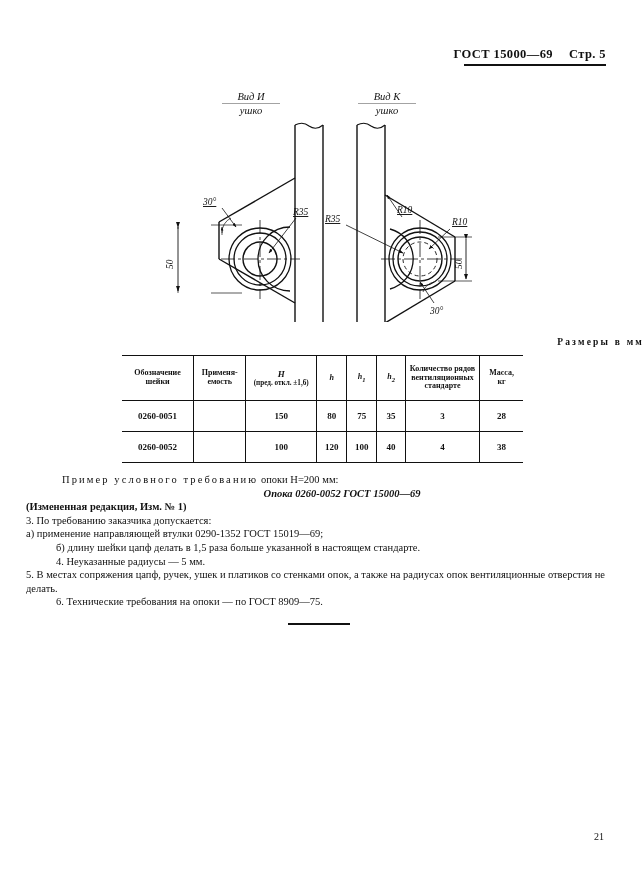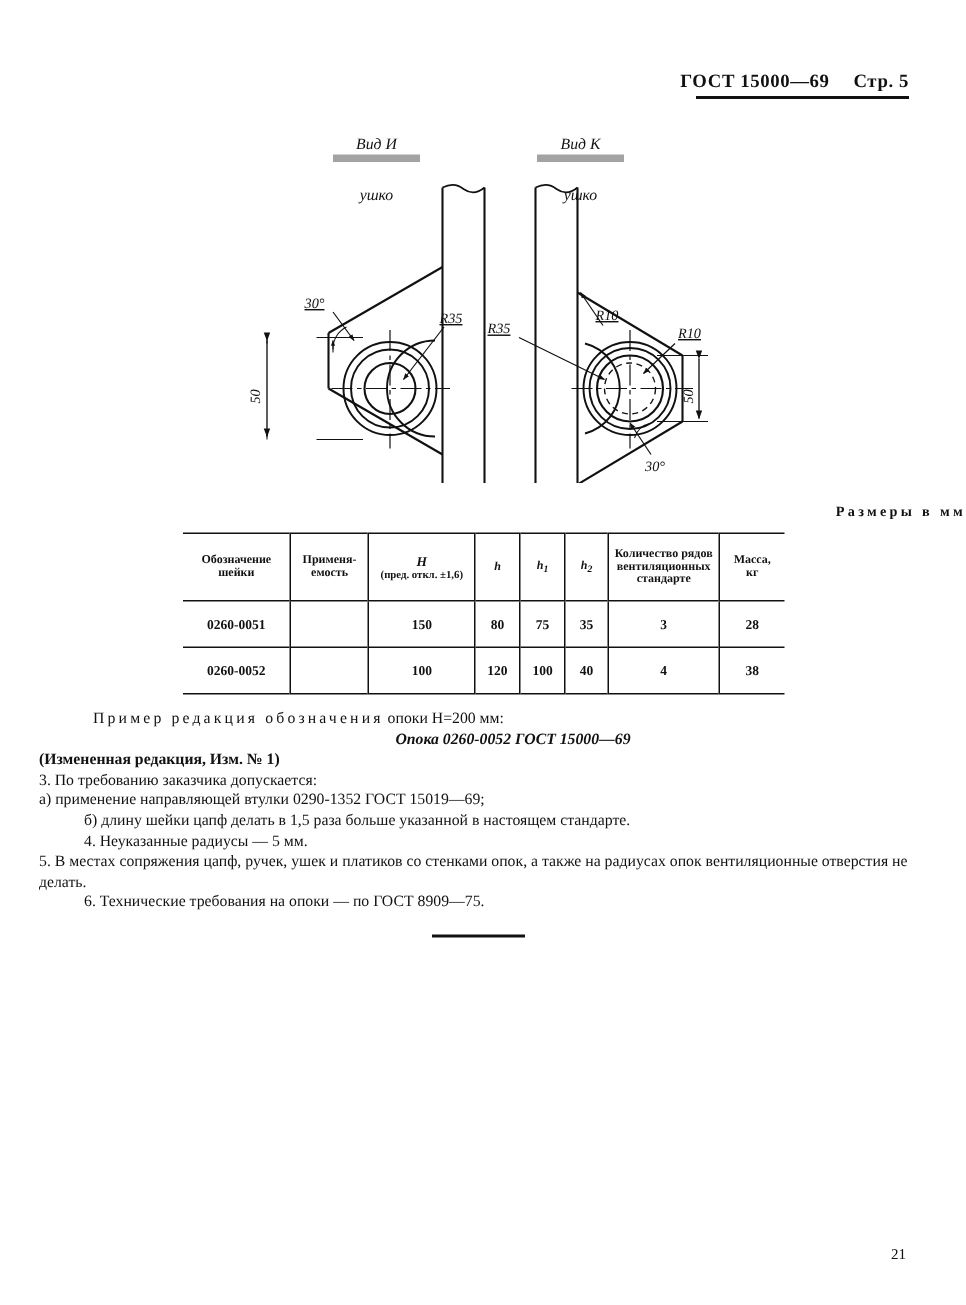--- a/index.html
+++ b/index.html
@@ -58,22 +58,22 @@
     position: absolute;
     text-align: center;
     font-style: italic;
     font-size: 10.5px;
     line-height: 1.15;
     font-family: "Liberation Serif", serif;
   }
   .view-caption .v1 { display: block; }
   .view-caption .v2 {
     display: block;
-    border-top: 5px solid #a3a3a3;
-    padding-top: 17px;
+    border-top: 1px solid #a3a3a3;
+    padding-top: 1px;
   }
   .cap-left  { left: 222px; top: 14px; width: 58px; }
   .cap-right { left: 358px; top: 14px; width: 58px; }
 
   .dwg-svg { position: absolute; left: 0; top: 0; }
 
   
   .table-caption {
     position: absolute;
     left: 0; right: 0;
@@ -344,21 +344,21 @@
         <td>100</td>
         <td>40</td>
         <td>4</td>
         <td>38</td>
       </tr>
     </tbody>
   </table>
 
   <div class="body-text">
 
-    <p class="p indent"><span class="spaced">Пример  редакция  обозначения</span><span> опоки H=200 мм:</span></p>
+    <p class="p indent"><span class="spaced">Пример  условного  требованию</span><span> опоки H=200 мм:</span></p>
 
     <p class="p center-ital">Опока 0260-0052 ГОСТ 15000—69</p>
 
     <p class="p bold">(Измененная редакция, Изм. № 1)</p>
 
     <p class="p">3. По требованию заказчика допускается:</p>
 
     <p class="p">а) применение  направляющей  втулки 0290-1352 ГОСТ 15019—69;</p>
 
     <p class="p indent2">б) длину шейки цапф   делать в 1,5  раза  больше указанной в настоящем стандарте.</p>

